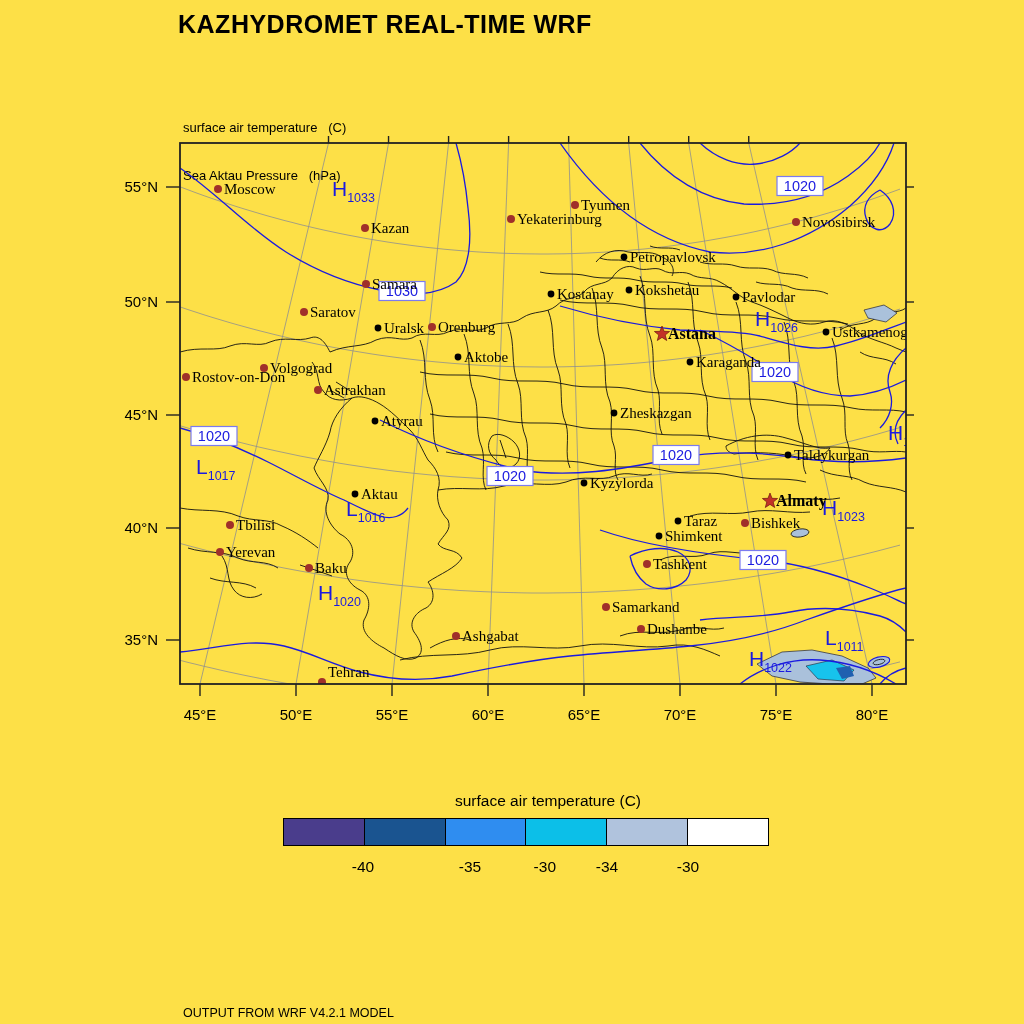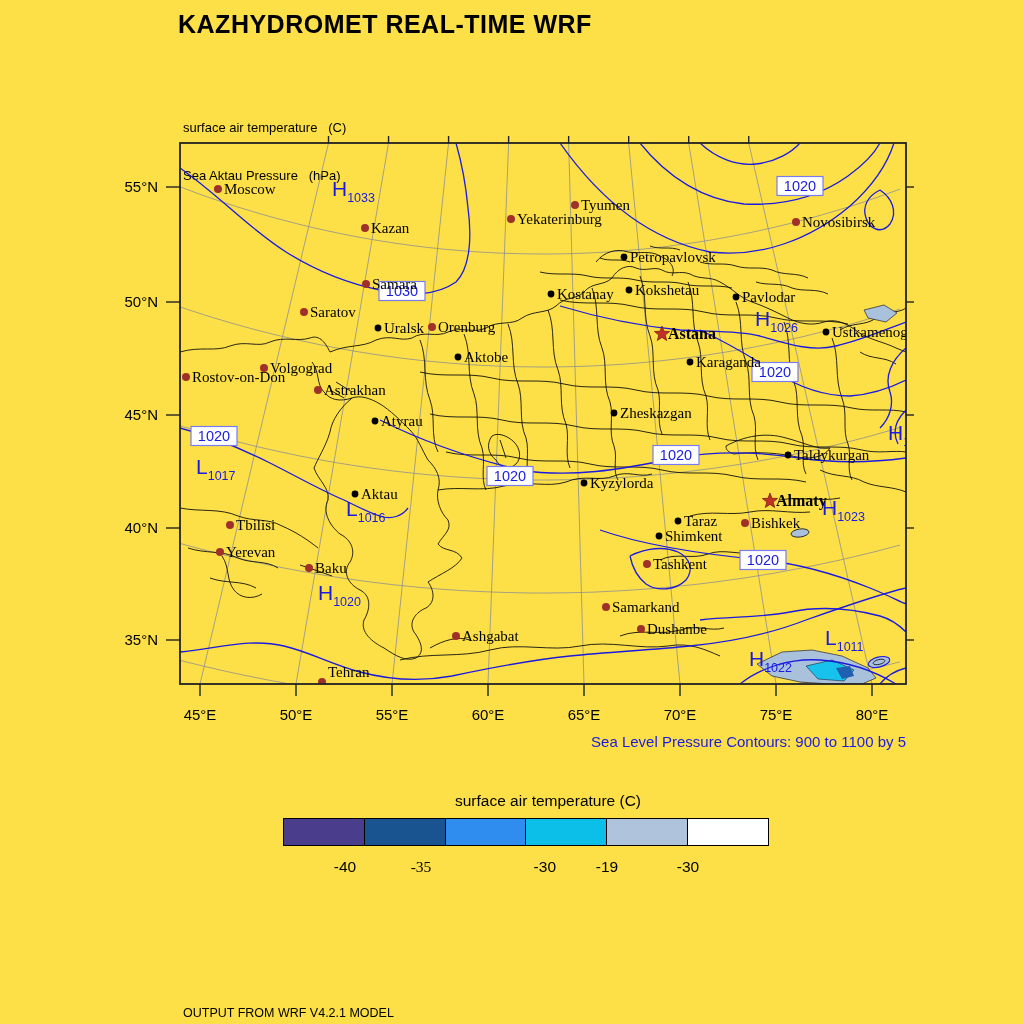--- a/index.html
+++ b/index.html
@@ -264,35 +264,34 @@
         <text x="680" y="720" text-anchor="middle" font-size="15" class="sansline">70°E</text>
         <line x1="776" y1="684" x2="776" y2="696" stroke="#222" stroke-width="1.4"></line>
         <line x1="688.7056786703602" y1="136" x2="688.7056786703602" y2="143" stroke="#222" stroke-width="1.4"></line>
         <text x="776" y="720" text-anchor="middle" font-size="15" class="sansline">75°E</text>
         <line x1="872" y1="684" x2="872" y2="696" stroke="#222" stroke-width="1.4"></line>
         <line x1="748.73891966759" y1="136" x2="748.73891966759" y2="143" stroke="#222" stroke-width="1.4"></line>
         <text x="872" y="720" text-anchor="middle" font-size="15" class="sansline">80°E</text>
       </g>
   </svg>
 
-  <div id="caption" class="abs">Sea Level Pressure Contours: 900 to 1100 by 5</div>
 
   <div id="colorbar-title" class="abs">surface air temperature  (C)</div>
   <div id="colorbar" class="abs">
       <div class="cell" style="background: rgb(74, 61, 140);"></div>
       <div class="cell" style="background: rgb(26, 84, 144);"></div>
       <div class="cell" style="background: rgb(47, 141, 240);"></div>
       <div class="cell" style="background: rgb(12, 191, 232);"></div>
       <div class="cell" style="background: rgb(176, 195, 221);"></div>
       <div class="cell" style="background: rgb(255, 255, 255);"></div>
     </div>
   <div id="colorbar-labels"></div>
 
   <div id="footer" class="abs">
     <div>OUTPUT FROM WRF V4.2.1 MODEL</div>
     
   </div>
-<div class="cb-label abs" style="left: 315px;">-40</div>
-    <div class="cb-label abs" style="left: 391px; font-family: Liberation Serif, serif;">-35</div>
+<div class="cb-label abs" style="left: 333px;">-40</div>
+    <div class="cb-label abs" style="left: 440px;">-35</div>
     <div class="cb-label abs" style="left: 496px; text-align: right;">-30</div>
-    <div class="cb-label abs" style="left: 577px;">-19</div>
+    <div class="cb-label abs" style="left: 577px;">-34</div>
     <div class="cb-label abs" style="left: 658px;">-30</div>
   </div>
 
 </body></html>

